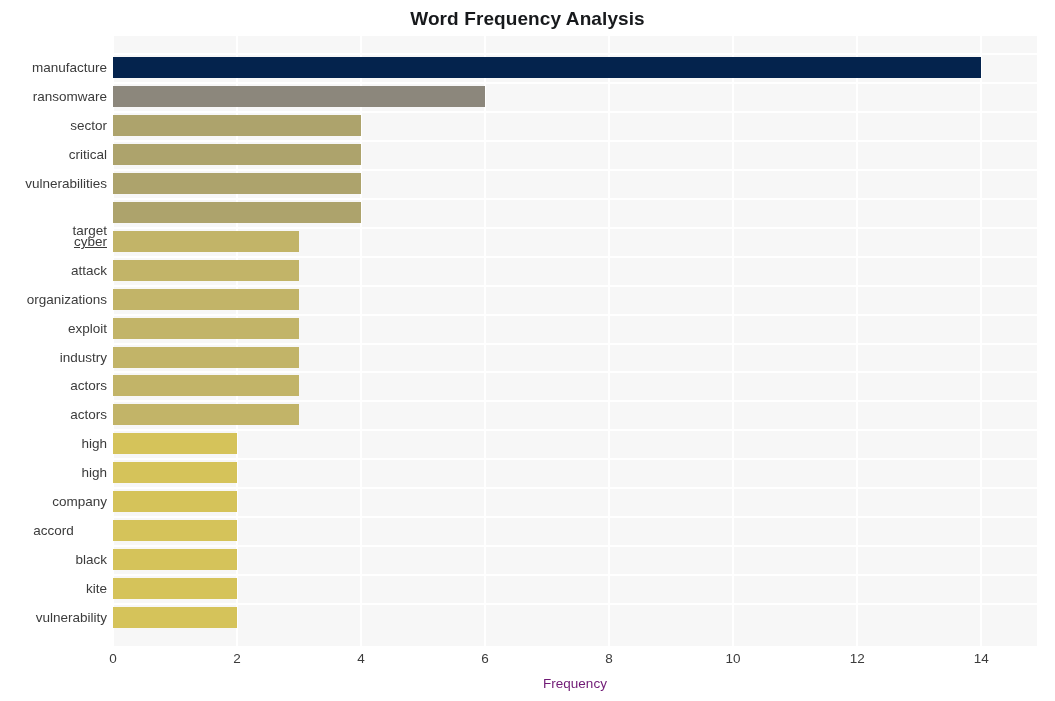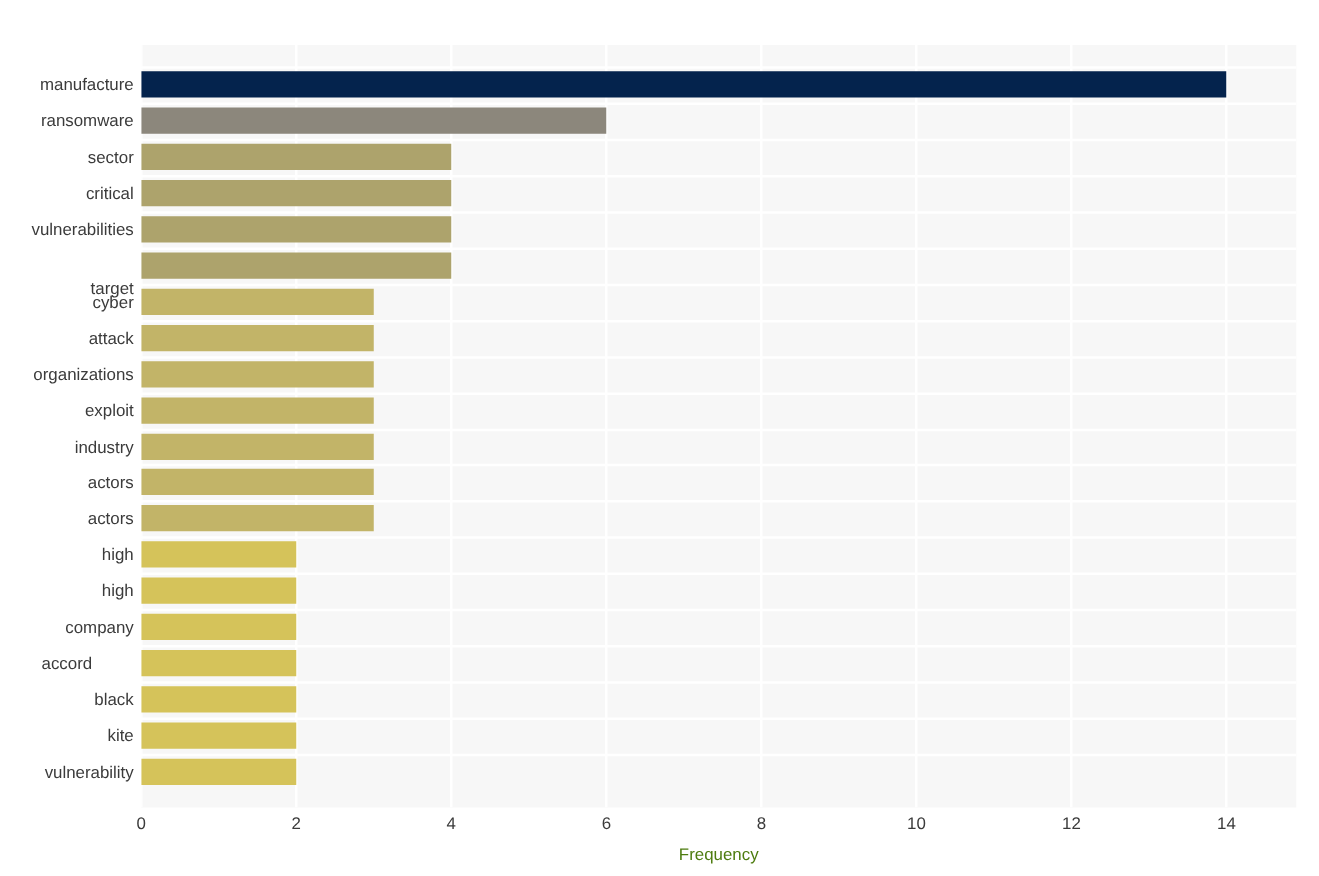--- a/index.html
+++ b/index.html
@@ -116,30 +116,31 @@
     white-space: nowrap;
   }
 
   #x-axis-title {
     position: absolute;
     left: 113px;
     top: 675px;
     width: 924px;
     text-align: center;
     font-size: 13.5px;
-    color: #4d7c0f;
+    color: #701a75;
     line-height: 18px;
     white-space: nowrap;
   }
 </style>
 </head>
 <body>
 
 <div id="chart-root">
 
+  <div id="chart-title">Word Frequency Analysis</div>
 
   <div id="plot-area">
     <div id="gridlines-layer">
         <div class="gridline-v" style="left: -1px;"></div>
         <div class="gridline-v" style="left: 123.027px;"></div>
         <div class="gridline-v" style="left: 247.054px;"></div>
         <div class="gridline-v" style="left: 371.081px;"></div>
         <div class="gridline-v" style="left: 495.107px;"></div>
         <div class="gridline-v" style="left: 619.134px;"></div>
         <div class="gridline-v" style="left: 743.161px;"></div>
@@ -189,21 +190,21 @@
       </div>
   </div>
 
   <div id="y-axis-labels">
       <div class="y-tick-label" style="top: 21px;">manufacture</div>
       <div class="y-tick-label" style="top: 50px;">ransomware</div>
       <div class="y-tick-label" style="top: 79px;">sector</div>
       <div class="y-tick-label" style="top: 108px;">critical</div>
       <div class="y-tick-label" style="top: 137px;">vulnerabilities</div>
       <div class="y-tick-label" style="top: 184px;">target</div>
-      <div class="y-tick-label" style="top: 195px;">cyber</div>
+      <div class="y-tick-label" style="top: 195px; text-decoration: underline;">cyber</div>
       <div class="y-tick-label" style="top: 224px;">attack</div>
       <div class="y-tick-label" style="top: 253px;">organizations</div>
       <div class="y-tick-label" style="top: 282px;">exploit</div>
       <div class="y-tick-label" style="top: 311px;">industry</div>
       <div class="y-tick-label" style="top: 339px;">actors</div>
       <div class="y-tick-label" style="top: 368px;">actors</div>
       <div class="y-tick-label" style="top: 397px; margin-left: 36px;">high</div>
       <div class="y-tick-label" style="top: 426px;">high</div>
       <div class="y-tick-label" style="top: 455px;">company</div>
       <div class="y-tick-label" style="top: 484px; text-align: center;">accord</div>

